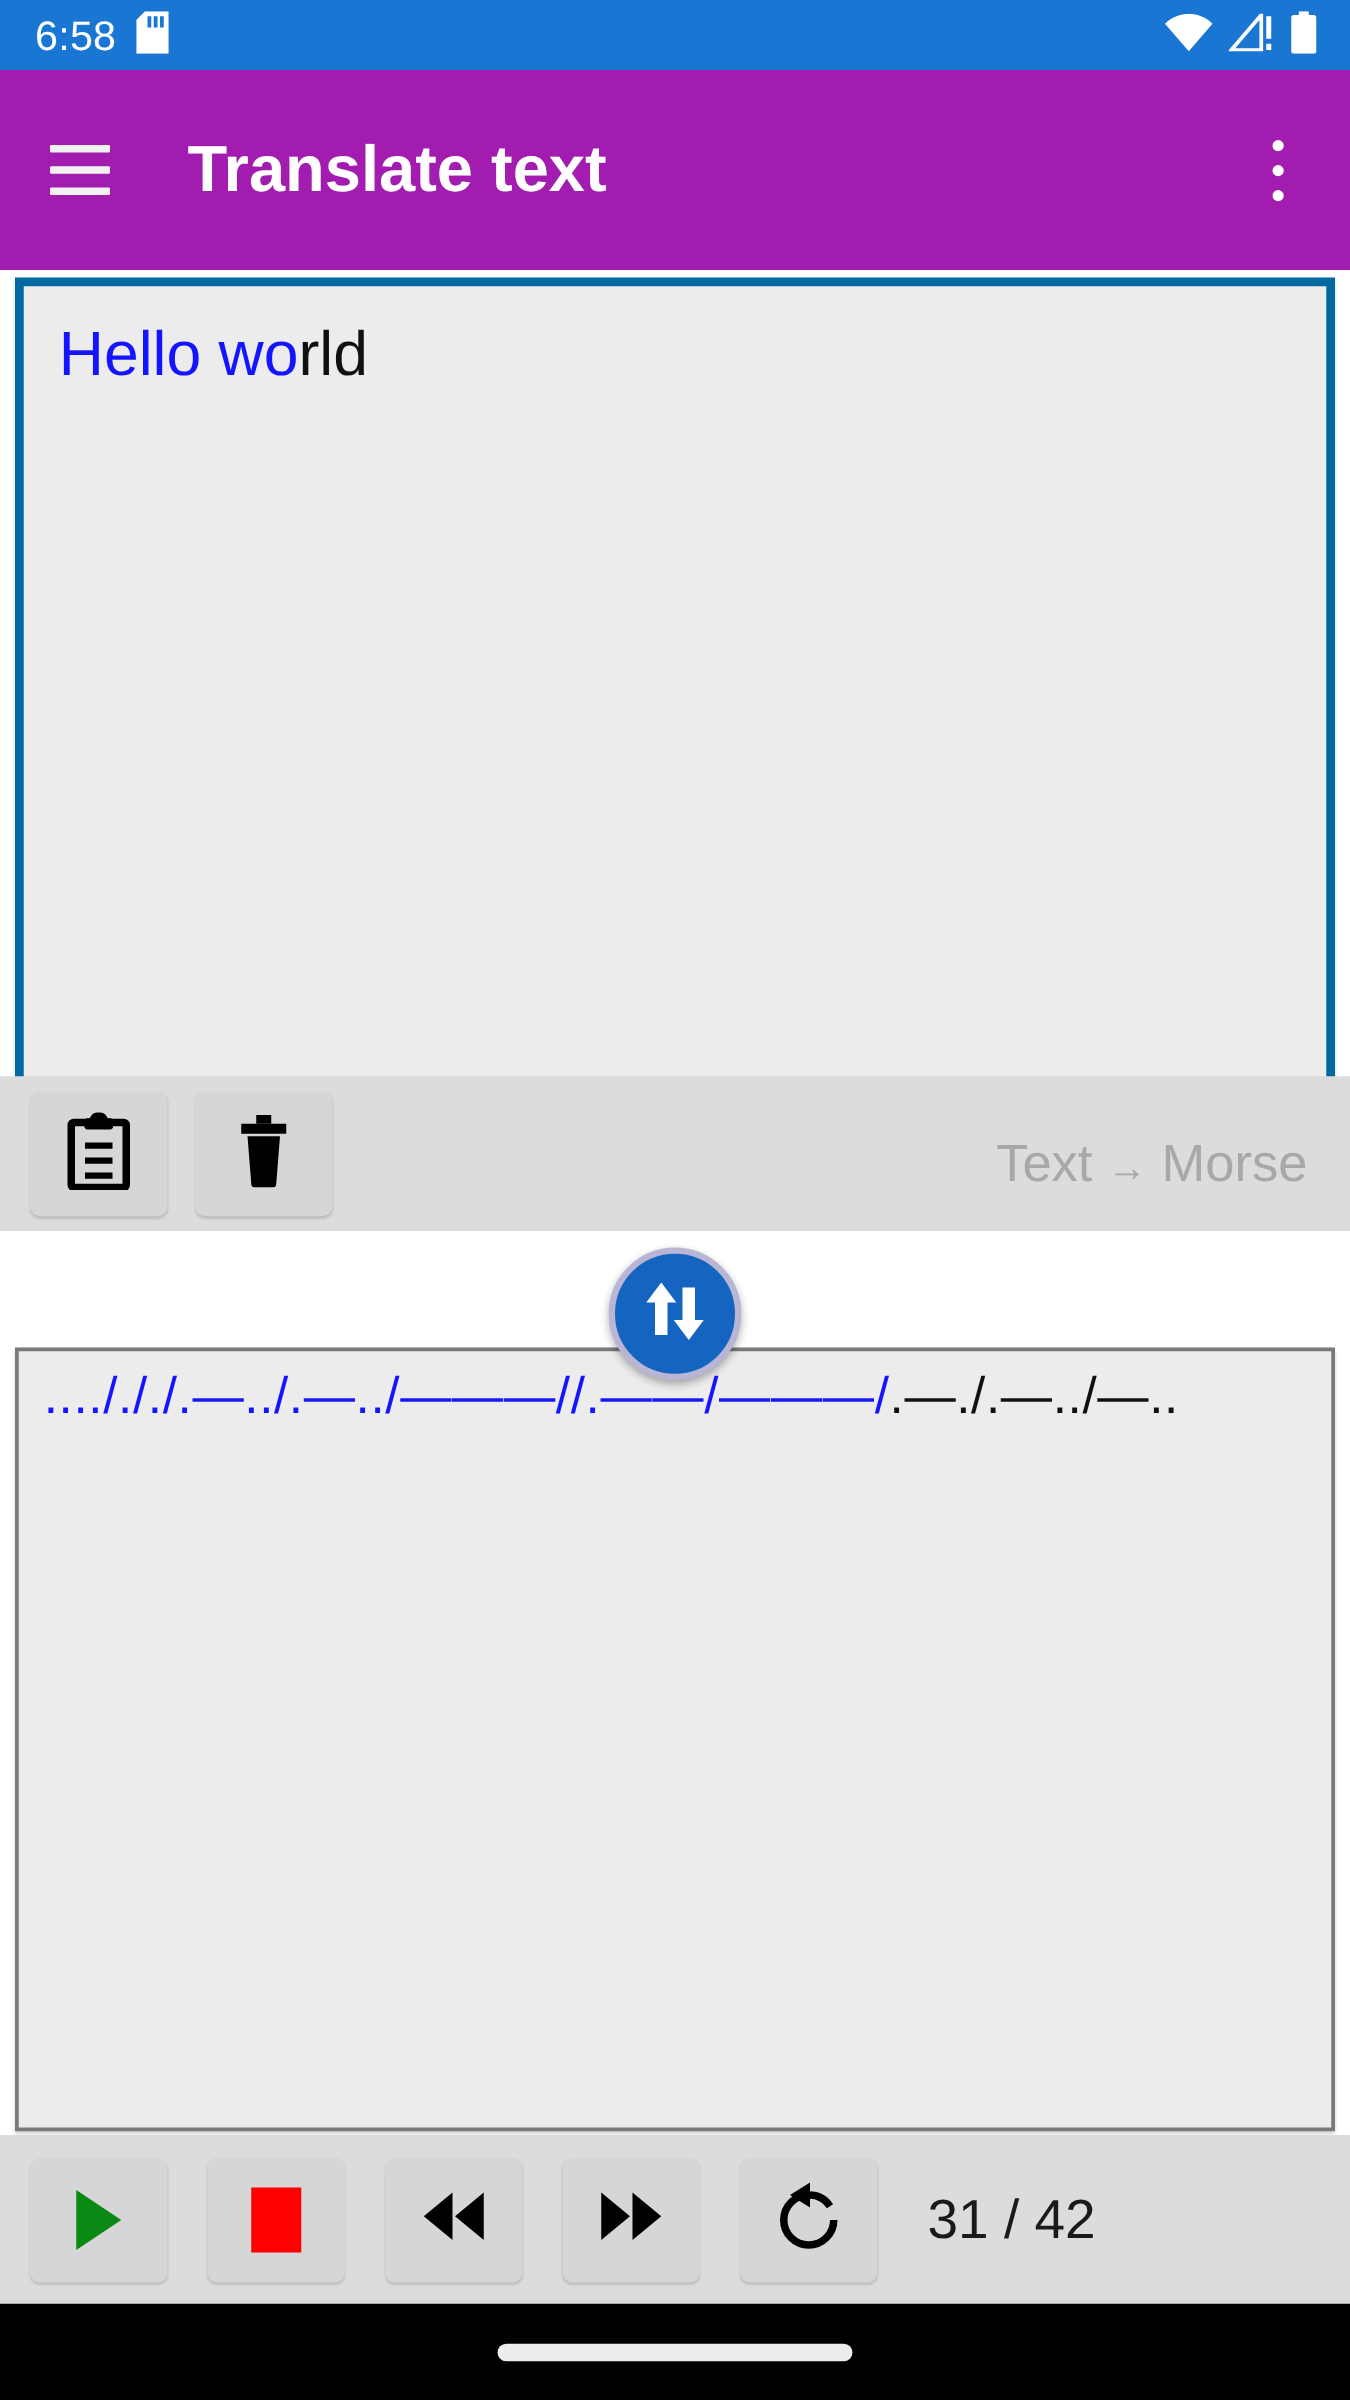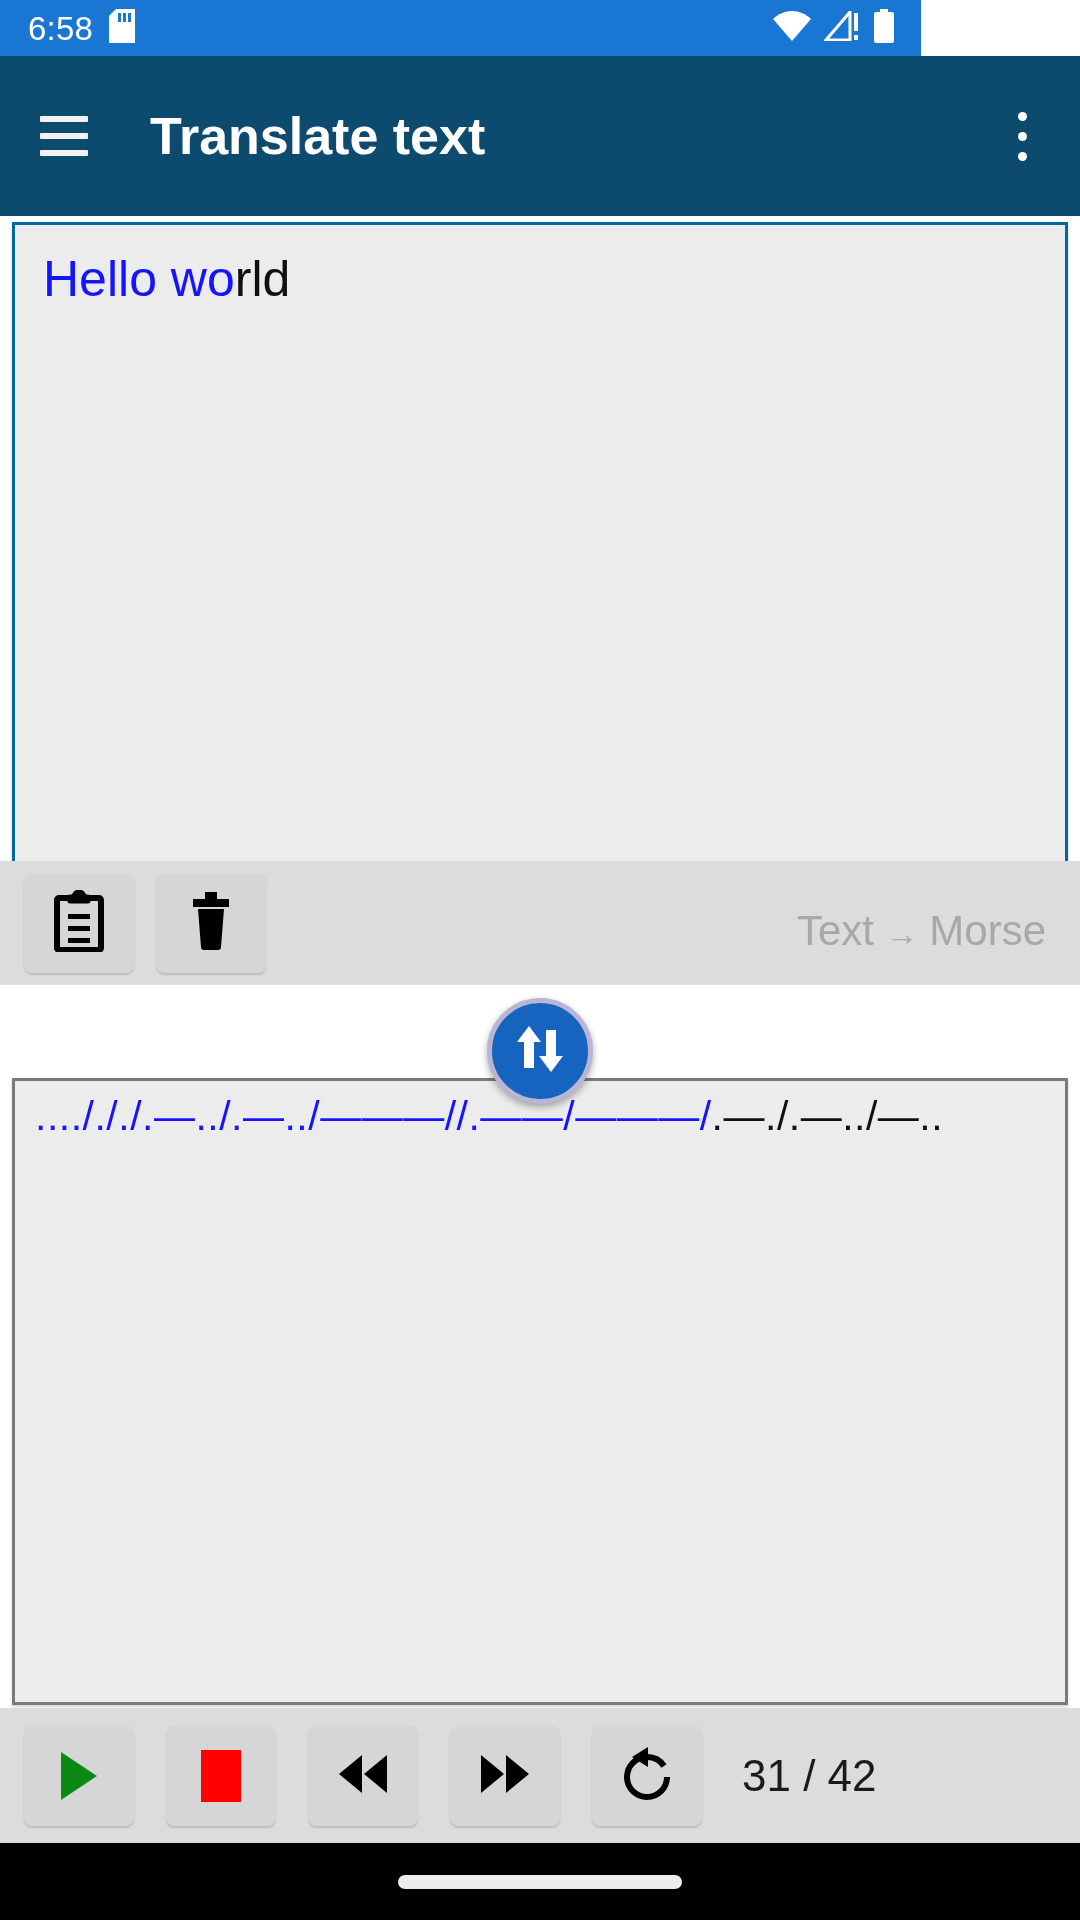--- a/index.html
+++ b/index.html
@@ -18,21 +18,21 @@
     position: relative;
     width: 1080px;
     height: 1920px;
     background: #ffffff;
   }
 
   
   .status-bar {
     position: absolute;
     top: 0; left: 0;
-    width: 921px;
+    width: 1080px;
     height: 56px;
     background: #1976d2;
     display: flex;
     align-items: center;
     padding: 0 26px 0 28px;
   }
   .status-left {
     display: flex;
     align-items: center;
     gap: 16px;
@@ -53,21 +53,21 @@
   .wifi-icon { display: block; }
   .signal-icon { display: block; }
   .battery-icon { display: block; }
 
   
   .app-bar {
     position: absolute;
     top: 56px; left: 0;
     width: 1080px;
     height: 160px;
-    background: #0c4a6e;
+    background: #a21caf;
     display: flex;
     align-items: center;
     padding: 0 30px 0 40px;
   }
   .hamburger {
     width: 48px;
     height: 40px;
     display: flex;
     flex-direction: column;
     justify-content: space-between;
@@ -110,21 +110,21 @@
   }
 
   
   .input-box {
     position: absolute;
     top: 222px;
     left: 12px;
     width: 1056px;
     height: 743px;
     background: #ececec;
-    border: 3px solid #0369a1;
+    border: 7px solid #0369a1;
     padding: 26px 24px 0 28px;
     overflow: hidden;
     box-shadow: 0 2px 3px rgba(0,0,0,0.18);
   }
   .input-text {
     font-size: 50px;
     line-height: 1.12;
     color: #000000;
     word-break: break-word;
   }

